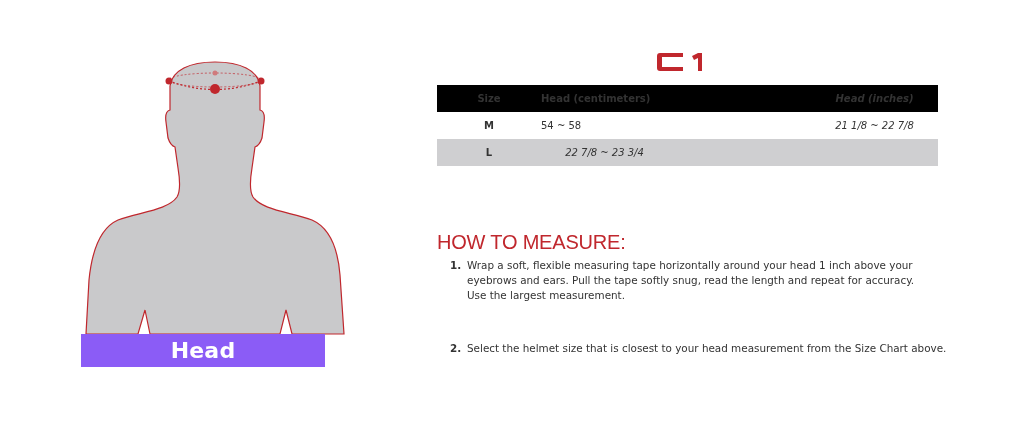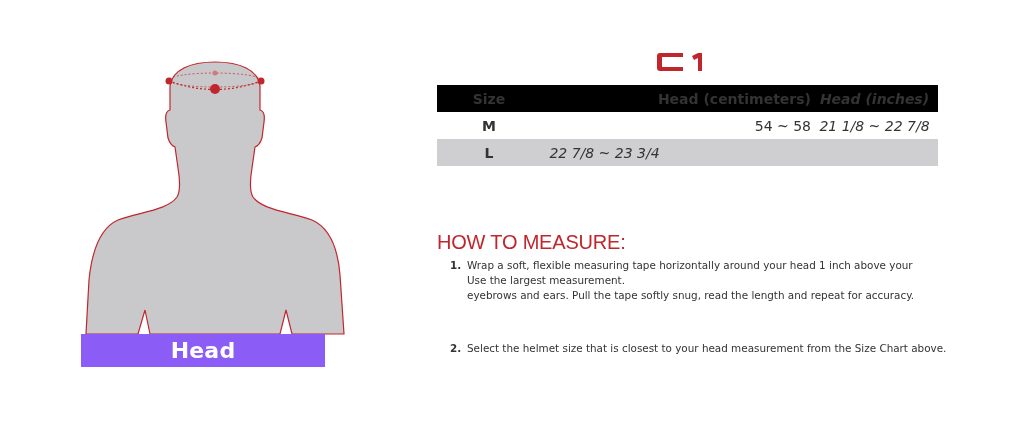--- a/index.html
+++ b/index.html
@@ -2,28 +2,28 @@
 <html><head>
 <meta charset="utf-8">
 <style>
   html, body { margin:0; padding:0; background:#ffffff; }
   body { width:1024px; height:430px; position:relative; overflow:hidden; font-family:"Liberation Sans", sans-serif; }
   .figure { position:absolute; left:0; top:0; width:430px; height:430px; }
   .figure svg { position:absolute; left:0; top:0; }
   .caption { position:absolute; left:81px; top:334px; width:244px; height:33px; background:#8b5cf6; color:#fff;
     font-family:"DejaVu Sans", sans-serif; font-weight:bold; font-size:22px; line-height:33px; text-align:center; letter-spacing:0.2px; }
   .logo { position:absolute; left:655px; top:51px; width:52px; height:22px; }
-  .table { position:absolute; left:437px; top:85px; width:501px; border-collapse:collapse; font-family:"DejaVu Sans", sans-serif; font-size:14px; }
+  .table { position:absolute; left:437px; top:85px; width:501px; border-collapse:collapse; font-family:"DejaVu Sans", sans-serif; font-size:10px; }
   .table .hdr { background:#000; color:#fff; font-weight:bold; height:27px; }
   .table .row { display:flex; align-items:center; color:#333; }
   .row.r0 { height:27px; background:#fff; }
   .row.r1 { height:27px; background:#cfcfd1; }
   .row.hdr { display:flex; align-items:center; }
   .c0 { width:104px; text-align:center; }
-  .c1 { width:270px; text-align:right; }
+  .c1 { width:270px; text-align:left; }
   .c2 { width:127px; text-align:center;font-style:italic; }
   .howto { position:absolute; left:437px; top:231px; color:#c0272d; font-family:"Liberation Sans", sans-serif; font-size:20px; font-weight:normal; letter-spacing:-0.2px; }
   .step { position:absolute; left:450px; width:520px; font-family:"DejaVu Sans", sans-serif; font-size:10.4px; line-height:15px; color:#333; }
   .step .num { position:absolute; left:0; top:0; font-weight:bold; }
   .step .txt { margin-left:17px; display:block; }
 </style>
 </head>
 <body>
 
 <div class="figure">
@@ -59,20 +59,20 @@
     <span class="c0" style="font-weight:bold">L</span>
     <span class="c2">22 7/8 ~ 23 3/4</span>
   </div>
 </div>
 
 <div class="howto">HOW TO MEASURE:</div>
 
 <div class="step" style="top:258px;">
   <span class="num">1.</span>
   <span class="txt">Wrap a soft, flexible measuring tape horizontally around your head 1 inch above your</span>
+  <span class="txt">eyebrows and ears. Pull the tape softly snug, read the length and repeat for accuracy.</span>
   <span class="txt">Use the largest measurement.</span>
-  <span class="txt">eyebrows and ears. Pull the tape softly snug, read the length and repeat for accuracy.</span>
 </div>
 
 <div class="step" style="top:341px;">
   <span class="num">2.</span>
   <span class="txt">Select the helmet size that is closest to your head measurement from the Size Chart above.</span>
 </div>
 
 </body></html>

